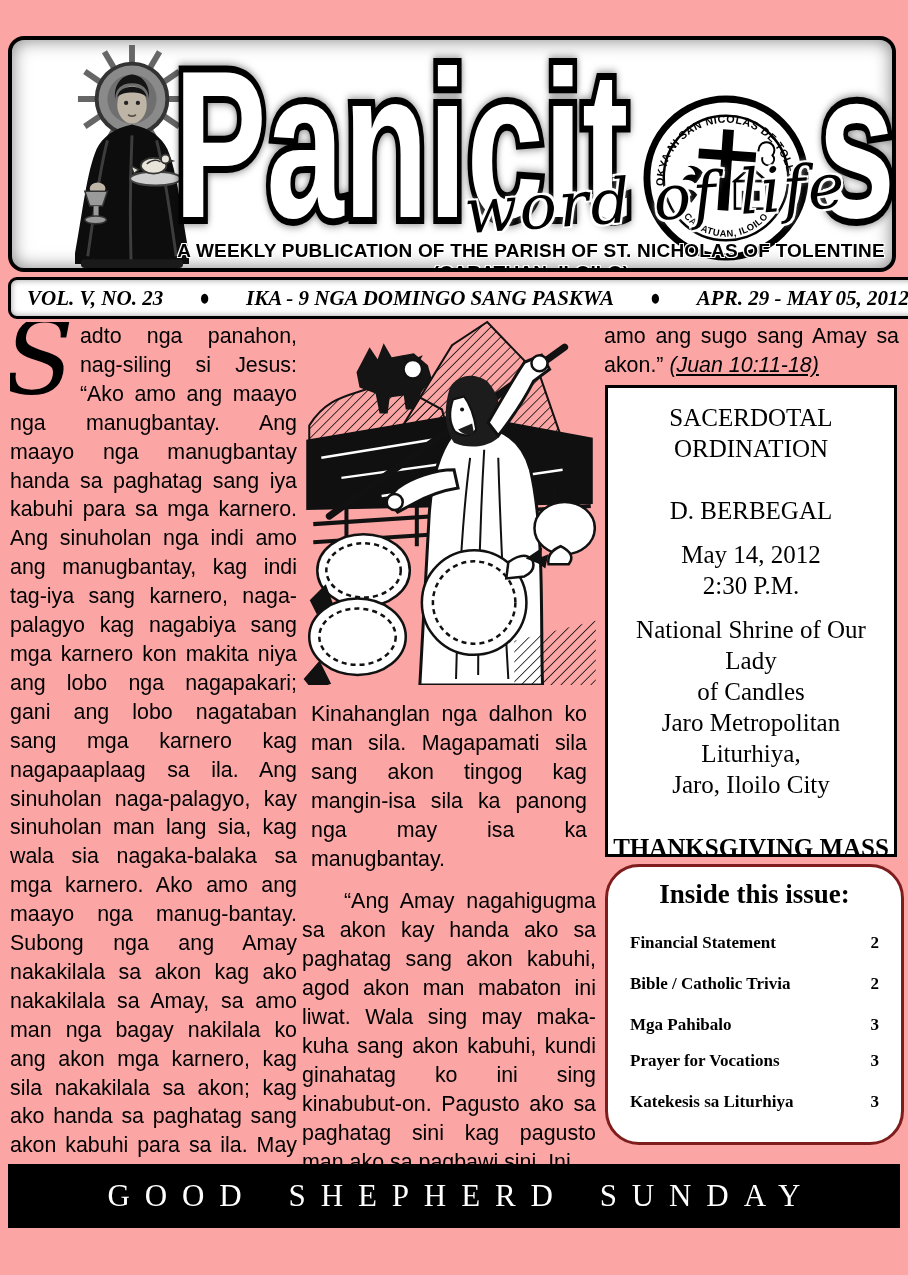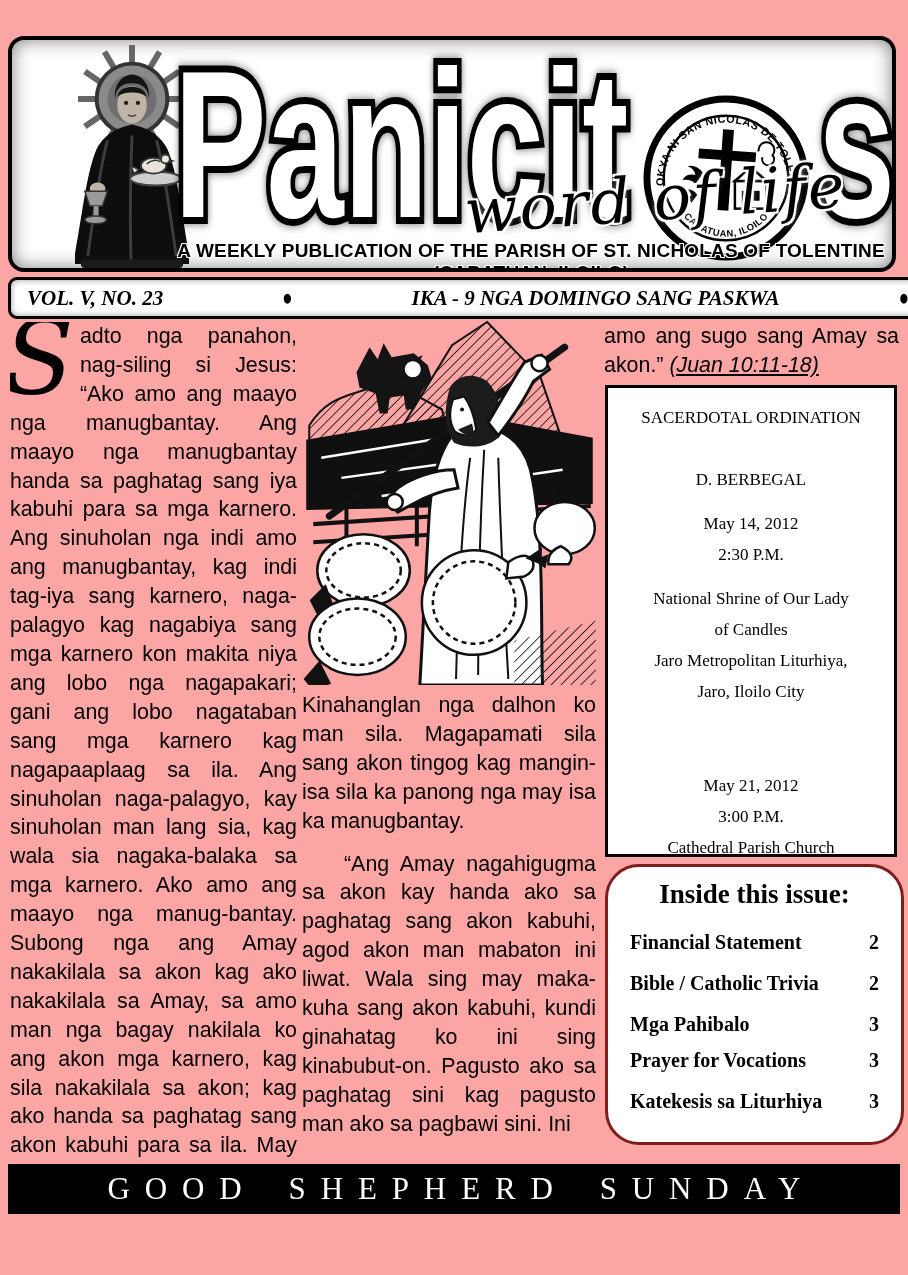--- a/index.html
+++ b/index.html
@@ -43,37 +43,37 @@
            font-size:102px;line-height:74px;margin:0 6px 0 -6px;}
   .shepherd{position:absolute;left:301px;top:317px;width:295px;height:368px;}
   .col2{position:absolute;left:302px;top:691px;width:294px;}
   .col2 .p2{text-indent:42px;margin-top:14px;}
   .col3{position:absolute;left:604px;top:322px;width:295px;}
   .cite{font-style:italic;text-decoration:underline;}
 
   
   .ord-box{position:absolute;left:605px;top:385px;width:286px;height:452px;
            border:3px solid #000;background:#fff;text-align:center;
-           font-family:"Liberation Serif",serif;font-size:17px;line-height:31px;
+           font-family:"Liberation Serif",serif;font-size:25px;line-height:31px;
            padding-top:14px;}
   .ord-box p{margin:0 4px 13px;}
   .ord-box .mass{margin-top:32px;}
   .boldline{font-weight:bold;}
 
   
   .inside-box{position:absolute;left:605px;top:864px;width:249px;height:263px;
               border:3px solid #7f1d1d;border-radius:34px;background:#fff;
               font-family:"Liberation Serif",serif;padding:12px 22px 0;}
   .inside-title{font-weight:bold;font-size:27px;text-align:center;margin-bottom:18px;}
-  .toc-row{display:flex;justify-content:space-between;font-weight:bold;font-size:20px;
+  .toc-row{display:flex;justify-content:space-between;font-weight:bold;font-size:17px;
            line-height:29px;margin-bottom:12px;}
   .toc-row.tight{margin-bottom:7px;}
 
   
-  .banner{position:absolute;left:8px;top:1164px;width:892px;height:50px;background:#000;
+  .banner{position:absolute;left:8px;top:1164px;width:892px;height:64px;background:#000;
           display:flex;align-items:center;justify-content:center;}
   .banner span{color:#fff;font-family:"Liberation Serif",serif;font-size:31px;
                letter-spacing:.48em;word-spacing:.3em;text-indent:.48em;white-space:nowrap;}
 </style>
 </head>
 <body>
 
 <div class="page">
 
   <div class="masthead">
@@ -153,20 +153,21 @@
 
     <div class="tagline">word of life</div>
     <div class="subtitle">A WEEKLY PUBLICATION OF THE PARISH OF ST. NICHOLAS OF TOLENTINE (CABATUAN, ILOILO)</div>
   </div>
 
   <div class="issue-bar">
     <span>VOL. V, NO. 23</span>
     <span class="dot">●</span>
     <span>IKA - 9 NGA DOMINGO SANG PASKWA</span>
     <span class="dot">●</span>
+    <span>APR. 29 - MAY 05, 2012</span>
   </div>
 
   <div class="col1 bodytext">
     <span class="dropcap">S</span><span>adto nga panahon, nag-siling si Jesus: “Ako amo ang maayo nga manugbantay. Ang maayo nga manugbantay handa sa paghatag sang iya kabuhi para sa mga karnero. Ang sinuholan nga indi amo ang manugbantay, kag indi tag-iya sang karnero, naga-palagyo kag nagabiya sang mga karnero kon makita niya ang lobo nga nagapakari; gani ang lobo nagataban sang mga karnero kag nagapaaplaag sa ila. Ang sinuholan naga-palagyo, kay sinuholan man lang sia, kag wala sia nagaka-balaka sa mga karnero. Ako amo ang maayo nga manug-bantay. Subong nga ang Amay nakakilala sa akon kag ako nakakilala sa Amay, sa amo man nga bagay nakilala ko ang akon mga karnero, kag sila nakakilala sa akon; kag ako handa sa paghatag sang akon kabuhi para sa ila. May iban pa ako nga mga karnero nga wala sa sini nga toril.</span>
   </div>
 
   <svg class="shepherd" viewBox="0 0 293 366">
     <defs>
       <pattern id="hatch" width="7" height="7" patternUnits="userSpaceOnUse" patternTransform="rotate(45)">
         <line x1="0" y1="0" x2="0" y2="7" stroke="#111" stroke-width="1.6"></line>
@@ -214,21 +215,21 @@
       <path d="M206,244 q16,-12 24,-2 q4,10 -8,16 l-18,2 z" fill="#fff"></path>
       <path d="M226,240 l12,-8 -2,12 z" fill="#111"></path>
       <ellipse cx="262" cy="210" rx="30" ry="26"></ellipse>
       <path d="M258,228 q-14,6 -12,18 l20,0 q8,-10 -8,-18 z" fill="#fff"></path>
       <path d="M244,238 l-10,4 8,6 z" fill="#111"></path>
     </g>
     <path d="M212,322 L293,302 L293,366 L212,366 Z" fill="url(#hatch)"></path>
   </svg>
 
   <div class="col2 bodytext">
-    <p style="margin:0">Kinahanglan nga dalhon ko man sila. Magapamati sila sang akon tingog kag mangin-isa sila ka panong nga may isa ka manugbantay.</p>
+    <p style="margin:9px">Kinahanglan nga dalhon ko man sila. Magapamati sila sang akon tingog kag mangin-isa sila ka panong nga may isa ka manugbantay.</p>
     <p class="p2" style="margin-bottom:0">“Ang Amay nagahigugma sa akon kay handa ako sa paghatag sang akon kabuhi, agod akon man mabaton ini liwat. Wala sing may maka-kuha sang akon kabuhi, kundi ginahatag ko ini sing kinabubut-on. Pagusto ako sa paghatag sini kag pagusto man ako sa pagbawi sini. Ini</p>
   </div>
 
   <div class="col3 bodytext">
     <span>amo ang sugo sang Amay sa akon.” </span><span class="cite">(Juan 10:11-18)</span>
   </div>
 
   <div class="ord-box">
     <p>
       <span>SACERDOTAL ORDINATION</span><br>
@@ -239,21 +240,21 @@
       <span>May 14, 2012</span><br>
       <span>2:30 P.M.</span>
     </p>
     <p>
       <span>National Shrine of Our Lady</span><br>
       <span>of Candles</span><br>
       <span>Jaro Metropolitan Liturhiya,</span><br>
       <span>Jaro, Iloilo City</span>
     </p>
     <p class="mass">
-      <br>
+      <span class="boldline">THANKSGIVING MASS</span><br>
       <span>May 21, 2012</span><br>
       <span>3:00 P.M.</span><br>
       <span>Cathedral Parish Church</span>
     </p>
   </div>
 
   <div class="inside-box">
     <div class="inside-title">Inside this issue:</div>
     <div class="toc-row">
       <span>Financial Statement</span>

